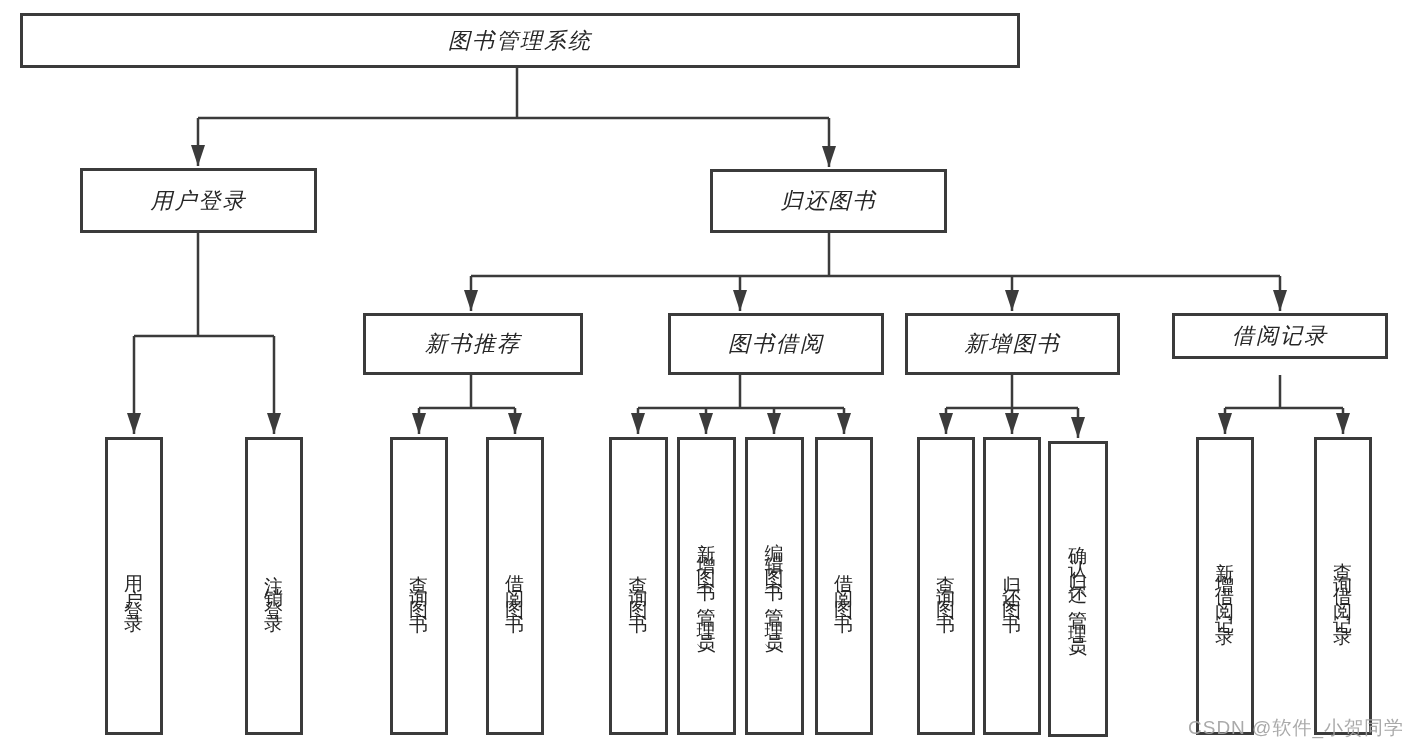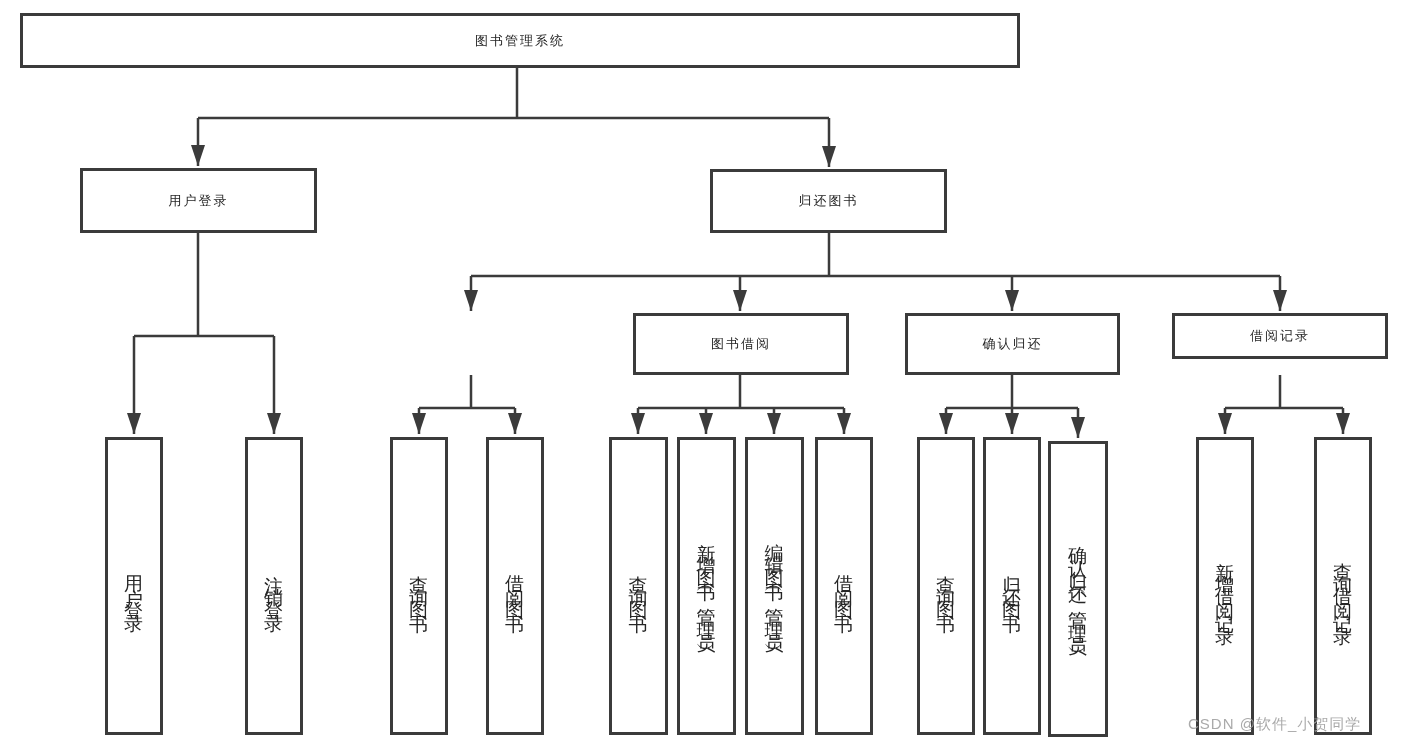--- a/index.html
+++ b/index.html
@@ -21,35 +21,36 @@
     position: absolute;
     background: #ffffff;
     border: 3px solid #3b3b3b;
     box-sizing: border-box;
     display: flex;
     align-items: center;
     justify-content: center;
     color: #262626;
   }
   .node.h span {
-    font-size: 13px;
+    font-size: 22px;
     letter-spacing: 2px;
     white-space: nowrap;
+    font-style: italic;
   }
   .node.v span {
     writing-mode: vertical-rl;
     font-size: 19px;
     letter-spacing: 13px;
     line-height: 1;
   }
   .watermark {
     position: absolute;
     left: 1188px;
     top: 715px;
-    font-size: 15px;
+    font-size: 19px;
     color: #a3a3a3;
     opacity: 0.92;
     letter-spacing: 1px;
     white-space: nowrap;
     z-index: 5;
   }
 </style>
 </head>
 <body>
 
@@ -102,25 +103,28 @@
     <span>图书管理系统</span>
   </div>
 
   <div class="node h" style="left:80px;top:168px;width:237px;height:65px">
     <span>用户登录</span>
   </div>
   <div class="node h" style="left:710px;top:169px;width:237px;height:64px">
     <span>归还图书</span>
   </div>
 
-  <div class="node h" style="left:633px;top:313px;width:216px;height:62px">
+  <div class="node h" style="left:363px;top:313px;width:220px;height:62px">
+    <span>新书推荐</span>
+  </div>
+  <div class="node h" style="left:668px;top:313px;width:216px;height:62px">
     <span>图书借阅</span>
   </div>
   <div class="node h" style="left:905px;top:313px;width:215px;height:62px">
-    <span>确认归还</span>
+    <span>新增图书</span>
   </div>
   <div class="node h" style="left:1172px;top:313px;width:216px;height:46px">
     <span>借阅记录</span>
   </div>
 
   <div class="node v" style="left:105px;top:437px;width:58px;height:298px">
     <span>用户登录</span>
   </div>
   <div class="node v" style="left:245px;top:437px;width:58px;height:298px">
     <span>注销登录</span>

